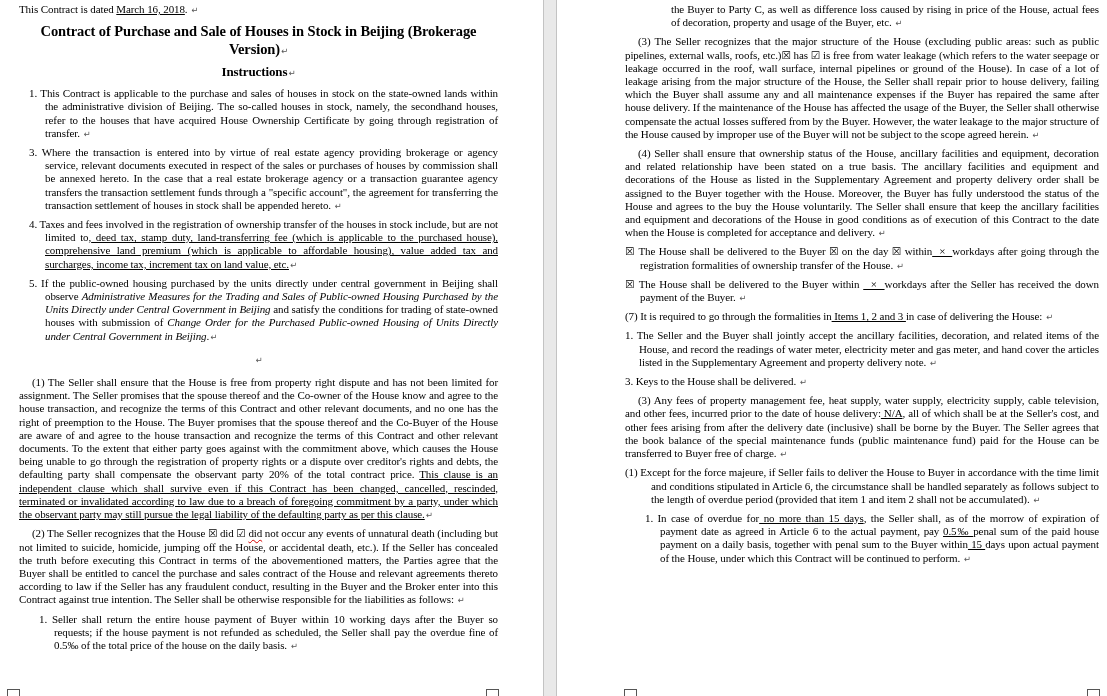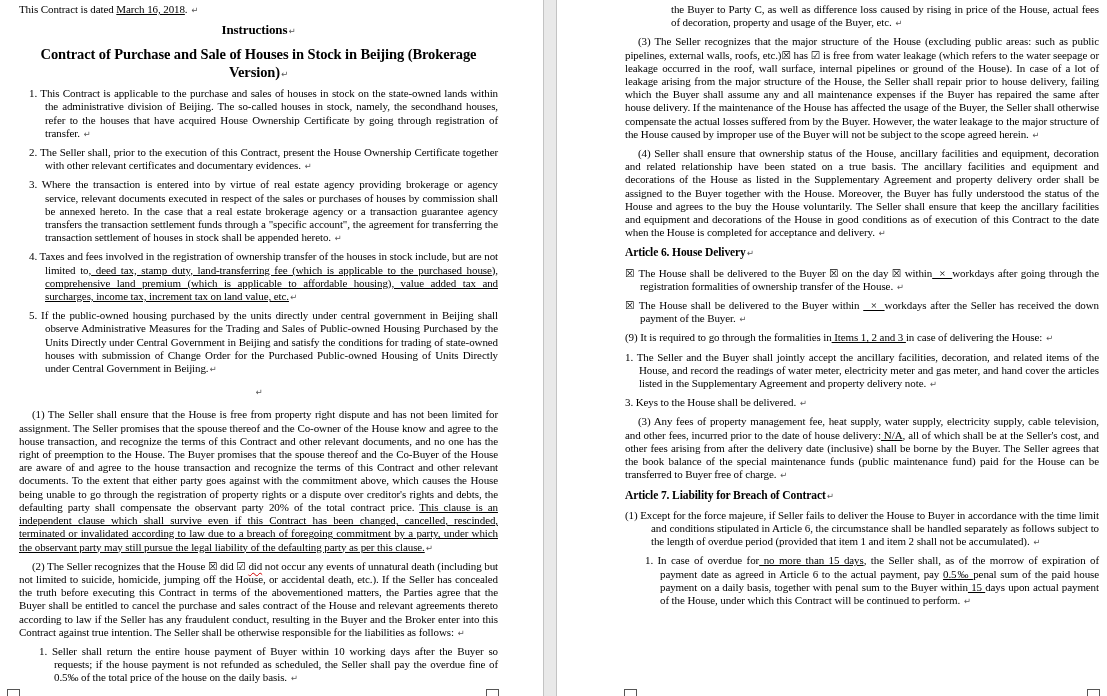--- a/index.html
+++ b/index.html
@@ -20,21 +20,21 @@
   .heading{font-size:11.5px;margin:6px 0 6px 0;text-align:left;}
   .para{text-indent:13px;}
   .cont{padding-left:46px;}
   .hang{padding-left:26px;text-indent:-26px;}
   .ins{margin-left:10px;padding-left:16px;text-indent:-16px;}
   .num{padding-left:14px;text-indent:-14px;}
   .num2{margin-left:20px;padding-left:15px;text-indent:-15px;}
   .cbitem{padding-left:15px;text-indent:-15px;}
   .empty{text-align:center;margin:9px 0;}
   .b{font-weight:bold;}
-  .i{}
+  .i{font-style:italic;}
   .u{text-decoration:underline;}
   .bu{font-weight:normal;text-decoration:underline;}
   .sq{text-decoration:underline;text-decoration-style:wavy;text-decoration-color:#d40000;
       text-decoration-thickness:1px;text-underline-offset:2px;}
   .cb{font-family:"DejaVu Sans",sans-serif;font-size:10.5px;}
   .marker{white-space:pre;}
   .marker.cbm{font-family:"DejaVu Sans",sans-serif;font-size:10.5px;}
   .pm{color:#555;font-size:8.5px;margin-left:1px;font-family:"DejaVu Sans",sans-serif;}
   .fbox{position:absolute;width:13px;height:12px;border:1px solid #555;background:#fff;
         bottom:-5px;box-sizing:border-box;}
@@ -42,43 +42,40 @@
   .fbox.fb-r1{left:54px;}  .fbox.fb-r2{left:517px;}
 </style>
 </head>
 <body>
 
 <div class="canvas">
   <div class="page page-left">
     <div class="fbox fb-l1"></div>
     <div class="fbox fb-l2"></div>
   <div class="block plain"><span>This Contract is dated </span><span class="u">March 16, 2018</span><span>. </span><span class="pm">↵</span></div>
+      <div class="block title"><span class="b">Contract of Purchase and Sale of Houses in Stock in Beijing (Brokerage Version)</span><span class="pm">↵</span></div>
       <div class="block subtitle"><span class="b">Instructions</span><span class="pm">↵</span></div>
-      <div class="block title"><span class="b">Contract of Purchase and Sale of Houses in Stock in Beijing (Brokerage Version)</span><span class="pm">↵</span></div>
       <div class="block ins"><span class="marker">1. </span><span>This Contract is applicable to the purchase and sales of houses in stock on the state-owned lands within the administrative division of Beijing. The so-called houses in stock, namely, the secondhand houses, refer to the houses that have acquired House Ownership Certificate by going through registration of transfer. </span><span class="pm">↵</span></div>
-      <div class="block ins"><span class="marker">2. </span><span>The Seller shall, prior to the execution of this Contract, present the House Ownership Certificate together with other relevant certificates and documentary evidences. </span><span class="pm">↵</span></div>
       <div class="block ins"><span class="marker">3. </span><span>Where the transaction is entered into by virtue of real estate agency providing brokerage or agency service, relevant documents executed in respect of the sales or purchases of houses by commission shall be annexed hereto. In the case that a real estate brokerage agency or a transaction guarantee agency transfers the transaction settlement funds through a "specific account", the agreement for transferring the transaction settlement of houses in stock shall be appended hereto. </span><span class="pm">↵</span></div>
       <div class="block ins"><span class="marker">4. </span><span>Taxes and fees involved in the registration of ownership transfer of the houses in stock include, but are not limited to,</span><span class="u"> deed tax, stamp duty, land-transferring fee (which is applicable to the purchased house), comprehensive land premium (which is applicable to affordable housing), value added tax and surcharges, income tax, increment tax on land value, etc.</span><span class="pm">↵</span></div>
       <div class="block ins"><span class="marker">5. </span><span>If the public-owned housing purchased by the units directly under central government in Beijing shall observe </span><span class="i">Administrative Measures for the Trading and Sales of Public-owned Housing Purchased by the Units Directly under Central Government in Beijing</span><span> and satisfy the conditions for trading of state-owned houses with submission of </span><span class="i">Change Order for the Purchased Public-owned Housing of Units Directly under Central Government in Beijing</span><span>.</span><span class="pm">↵</span></div>
       <div class="block empty"><span class="pm">↵</span></div>
       <div class="block para"><span>(1) The Seller shall ensure that the House is free from property right dispute and has not been limited for assignment. The Seller promises that the spouse thereof and the Co-owner of the House know and agree to the house transaction, and recognize the terms of this Contract and other relevant documents, and no one has the right of preemption to the House. The Buyer promises that the spouse thereof and the Co-Buyer of the House are aware of and agree to the house transaction and recognize the terms of this Contract and other relevant documents. To the extent that either party goes against with the commitment above, which causes the House being unable to go through the registration of property rights or a dispute over creditor's rights and debts, the defaulting party shall compensate the observant party 20% of the total contract price. </span><span class="bu">This clause is an independent clause which shall survive even if this Contract has been changed, cancelled, rescinded, terminated or invalidated according to law due to a breach of foregoing commitment by a party, under which the observant party may still pursue the legal liability of the defaulting party as per this clause.</span><span class="pm">↵</span></div>
       <div class="block para"><span>(2) The Seller recognizes that the House </span><span class="cb">☒</span><span> did </span><span class="cb">☑</span><span> </span><span class="sq">did</span><span> not occur any events of unnatural death (including but not limited to suicide, homicide, jumping off the House, or accidental death, etc.). If the Seller has concealed the truth before executing this Contract in terms of the abovementioned matters, the Parties agree that the Buyer shall be entitled to cancel the purchase and sales contract of the House and relevant agreements thereto according to law if the Seller has any fraudulent conduct, resulting in the Buyer and the Broker enter into this Contract against true intention. The Seller shall be otherwise responsible for the liabilities as follows: </span><span class="pm">↵</span></div>
       <div class="block num2"><span class="marker">1. </span><span>Seller shall return the entire house payment of Buyer within 10 working days after the Buyer so requests; if the house payment is not refunded as scheduled, the Seller shall pay the overdue fine of 0.5‰ of the total price of the house on the daily basis. </span><span class="pm">↵</span></div>
     </div>
   <div class="page-gap"></div>
   <div class="page page-right">
     <div class="fbox fb-r1"></div>
     <div class="fbox fb-r2"></div>
   <div class="block cont"><span>the Buyer to Party C, as well as difference loss caused by rising in price of the House, actual fees of decoration, property and usage of the Buyer, etc. </span><span class="pm">↵</span></div>
       <div class="block para"><span>(3) The Seller recognizes that the major structure of the House (excluding public areas: such as public pipelines, external walls, roofs, etc.)</span><span class="cb">☒</span><span> has </span><span class="cb">☑</span><span> is free from water leakage (which refers to the water seepage or leakage occurred in the roof, wall surface, internal pipelines or ground of the House). In case of a lot of leakage arising from the major structure of the House, the Seller shall repair prior to house delivery, failing which the Buyer shall assume any and all maintenance expenses if the Buyer has repaired the same after house delivery. If the maintenance of the House has affected the usage of the Buyer, the Seller shall otherwise compensate the actual losses suffered from by the Buyer. However, the water leakage to the major structure of the House caused by improper use of the Buyer will not be subject to the scope agreed herein. </span><span class="pm">↵</span></div>
       <div class="block para"><span>(4) Seller shall ensure that ownership status of the House, ancillary facilities and equipment, decoration and related relationship have been stated on a true basis. The ancillary facilities and equipment and decorations of the House as listed in the Supplementary Agreement and property delivery order shall be assigned to the Buyer together with the House. Moreover, the Buyer has fully understood the status of the House and agrees to the buy the House voluntarily. The Seller shall ensure that keep the ancillary facilities and equipment and decorations of the House in good conditions as of execution of this Contract to the date when the House is completed for acceptance and delivery. </span><span class="pm">↵</span></div>
-      <div class="block heading"><span class="b">Article 6. House Delivery</span><span class="pm">↵</span></div>
       <div class="block cbitem"><span class="marker cbm">☒ </span><span>The House shall be delivered to the Buyer </span><span class="cb">☒</span><span> on the day </span><span class="cb">☒</span><span> within</span><span class="u">&nbsp;&nbsp;×&nbsp;&nbsp;</span><span>workdays after going through the registration formalities of ownership transfer of the House. </span><span class="pm">↵</span></div>
       <div class="block cbitem"><span class="marker cbm">☒ </span><span>The House shall be delivered to the Buyer within </span><span class="u">&nbsp;&nbsp;×&nbsp;&nbsp;</span><span>workdays after the Seller has received the down payment of the Buyer. </span><span class="pm">↵</span></div>
-      <div class="block plain"><span>(9) It is required to go through the formalities in</span><span class="bu"> Items 1, 2 and 3 </span><span>in case of delivering the House: </span><span class="pm">↵</span></div>
+      <div class="block plain"><span>(7) It is required to go through the formalities in</span><span class="bu"> Items 1, 2 and 3 </span><span>in case of delivering the House: </span><span class="pm">↵</span></div>
       <div class="block num"><span class="marker">1. </span><span>The Seller and the Buyer shall jointly accept the ancillary facilities, decoration, and related items of the House, and record the readings of water meter, electricity meter and gas meter, and hand cover the articles listed in the Supplementary Agreement and property delivery note. </span><span class="pm">↵</span></div>
       <div class="block num"><span class="marker">3. </span><span>Keys to the House shall be delivered. </span><span class="pm">↵</span></div>
       <div class="block para"><span>(3) Any fees of property management fee, heat supply, water supply, electricity supply, cable television, and other fees, incurred prior to the date of house delivery:</span><span class="u"> N/A</span><span>, all of which shall be at the Seller's cost, and other fees arising from after the delivery date (inclusive) shall be borne by the Buyer. The Seller agrees that the book balance of the special maintenance funds (public maintenance fund) paid for the House can be transferred to Buyer free of charge. </span><span class="pm">↵</span></div>
-      <div class="block heading"><span class="b">Article 7. Liability for Breach of Contract</span><span class="pm">↵</span></div>
       <div class="block hang"><span>(1) Except for the force majeure, if Seller fails to deliver the House to Buyer in accordance with the time limit and conditions stipulated in Article 6, the circumstance shall be handled separately as follows subject to the length of overdue period (provided that item 1 and item 2 shall not be accumulated). </span><span class="pm">↵</span></div>
       <div class="block num2"><span class="marker">1. </span><span>In case of overdue for</span><span class="u"> no more than 15 days</span><span>, the Seller shall, as of the morrow of expiration of payment date as agreed in Article 6 to the actual payment, pay </span><span class="u">0.5‰ </span><span>penal sum of the paid house payment on a daily basis, together with penal sum to the Buyer within</span><span class="u"> 15 </span><span>days upon actual payment of the House, under which this Contract will be continued to perform. </span><span class="pm">↵</span></div>
     </div>
 </div>
 
 </body></html>

